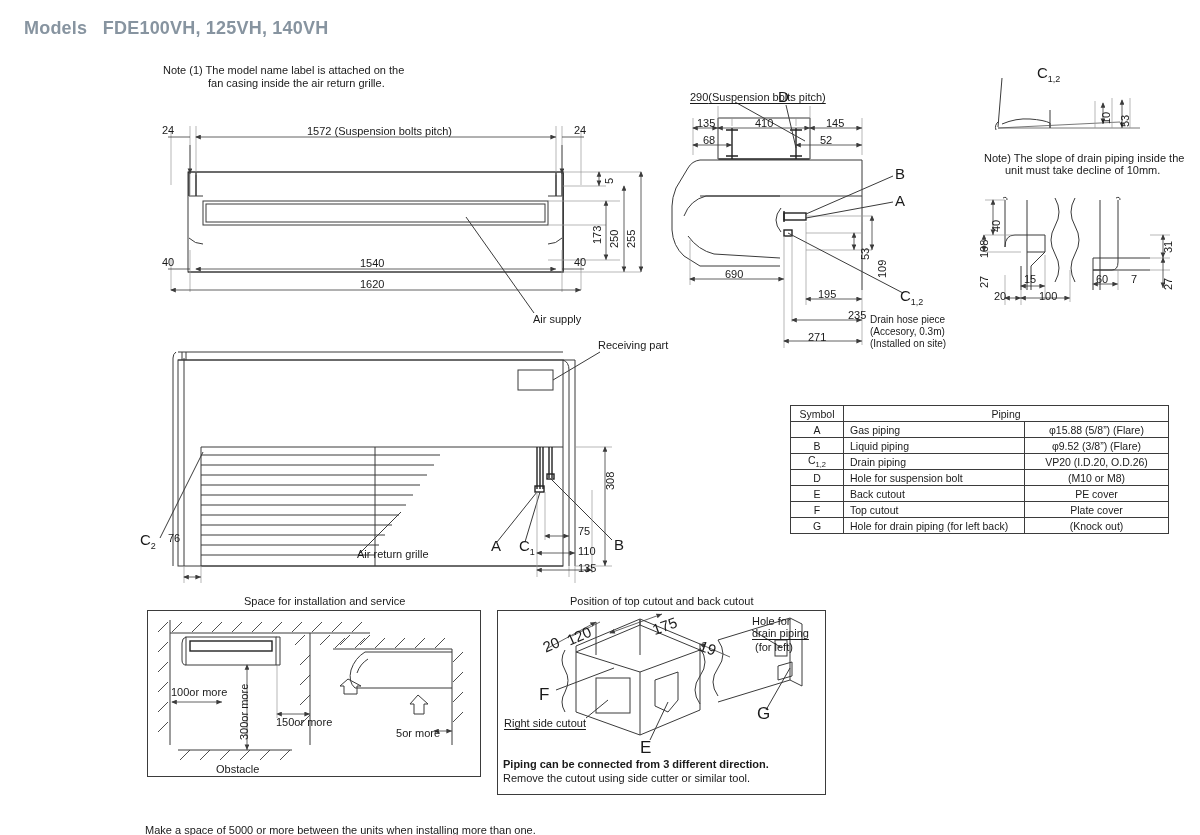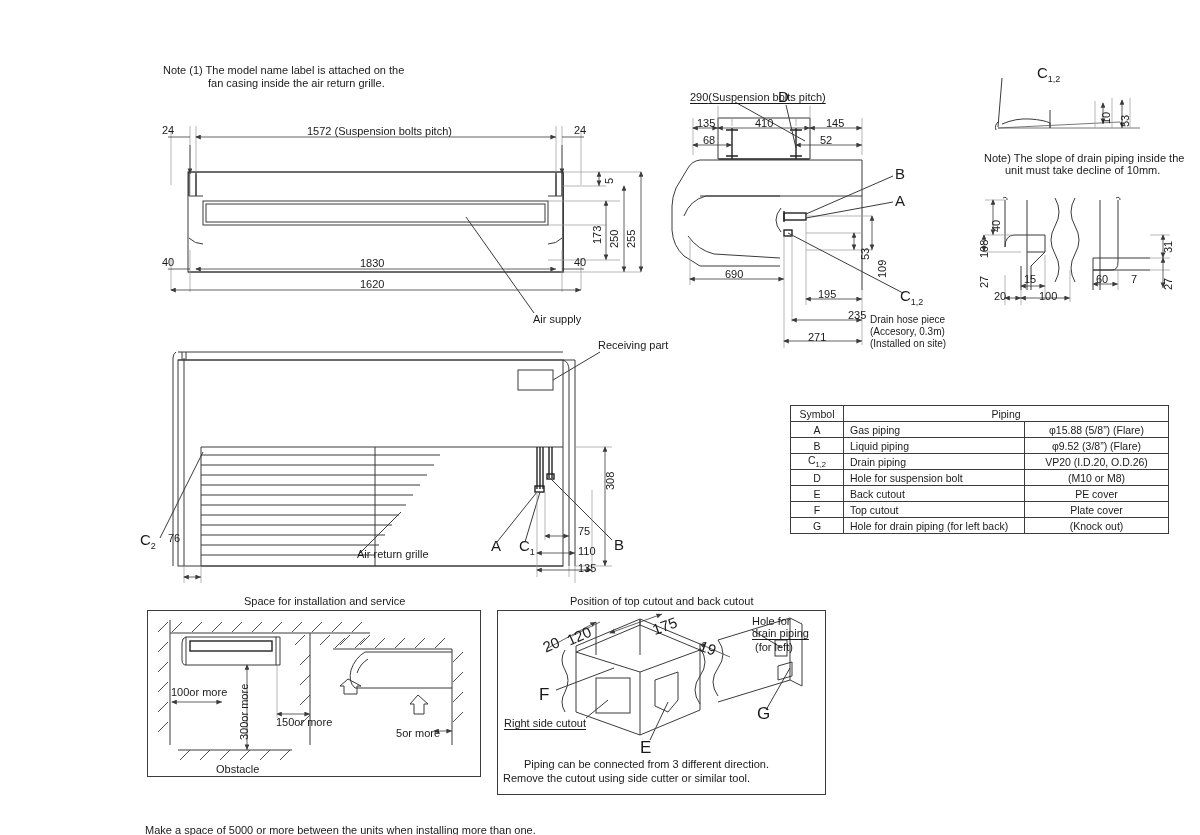--- a/index.html
+++ b/index.html
@@ -26,20 +26,25 @@
   table.sym td,table.sym th{border:1px solid #3b3b3b;padding:0px 4px;height:15px;
         font-weight:normal;text-align:center;color:#1a1a1a;}
   table.sym td.l{text-align:left;padding-left:6px;}
   .panel{position:absolute;border:1px solid #3b3b3b;}
 </style>
 </head>
 <body>
 
 <div id="sheet">
 
+  <div class="title">
+    <span>Models</span>
+    &nbsp;
+    <span>FDE100VH, 125VH, 140VH</span>
+  </div>
 
   <svg viewBox="0 0 1200 835">
     <defs>
       <marker id="ar" markerWidth="8" markerHeight="8" refX="7" refY="3" orient="auto">
         <path d="M0,0 L7,3 L0,6 z" fill="#3b3b3b"></path>
       </marker>
       <marker id="arS" markerWidth="8" markerHeight="8" refX="1" refY="3" orient="auto">
         <path d="M7,0 L0,3 L7,6 z" fill="#3b3b3b"></path>
       </marker>
     </defs>
@@ -373,21 +378,21 @@
   </svg>
 
   <div class="t" style="left:163px;top:64px;">Note (1) The model name label is attached on the</div>
   <div class="t" style="left:208px;top:77px;">fan casing inside the air return grille.</div>
 
   <div class="t" style="left:162px;top:124px;">24</div>
   <div class="t" style="left:574px;top:124px;">24</div>
   <div class="t" style="left:307px;top:125px;">1572 (Suspension bolts pitch)</div>
   <div class="t" style="left:162px;top:256px;">40</div>
   <div class="t" style="left:574px;top:256px;">40</div>
-  <div class="t" style="left:360px;top:257px;">1830</div>
+  <div class="t" style="left:360px;top:257px;">1540</div>
   <div class="t" style="left:360px;top:278px;">1620</div>
   <div class="t vt" style="left:603px;top:184px;transform:rotate(-90deg);">5</div>
   <div class="t vt" style="left:591px;top:244px;transform:rotate(-90deg);">173</div>
   <div class="t vt" style="left:608px;top:248px;transform:rotate(-90deg);">250</div>
   <div class="t vt" style="left:625px;top:248px;transform:rotate(-90deg);">255</div>
   <div class="t" style="left:533px;top:313px;">Air supply</div>
 
   <div class="t" style="left:598px;top:339px;">Receiving part</div>
   <div class="t" style="left:357px;top:548px;">Air return grille</div>
   <div class="t lg" style="left:140px;top:531px;"><span>C</span><sub style="font-size:9px;">2</sub></div>
@@ -498,16 +503,16 @@
   <div class="t lg" style="left:564px;top:633px;transform:rotate(-24deg);transform-origin:left top;">120</div>
   <div class="t lg" style="left:650px;top:622px;transform:rotate(-20deg);transform-origin:left top;">175</div>
   <div class="t lg" style="left:703px;top:637px;transform:rotate(20deg);transform-origin:left top;">19</div>
   <div class="t xl" style="left:539px;top:685px;">F</div>
   <div class="t xl" style="left:640px;top:738px;">E</div>
   <div class="t xl" style="left:757px;top:704px;">G</div>
   <div class="t ul" style="left:504px;top:717px;">Right side cutout</div>
   <div class="t" style="left:752px;top:615px;">Hole for</div>
   <div class="t ul" style="left:752px;top:627px;">drain piping</div>
   <div class="t" style="left:755px;top:641px;">(for left)</div>
-  <div class="t" style="left:524px;top:758px;">Piping can be connected from 3 different direction.</div>
+  <div class="t" style="left:503px;top:758px;font-weight:bold;">Piping can be connected from 3 different direction.</div>
   <div class="t" style="left:503px;top:772px;">Remove the cutout using side cutter or similar tool.</div>
 
 </div>
 
 </body></html>

